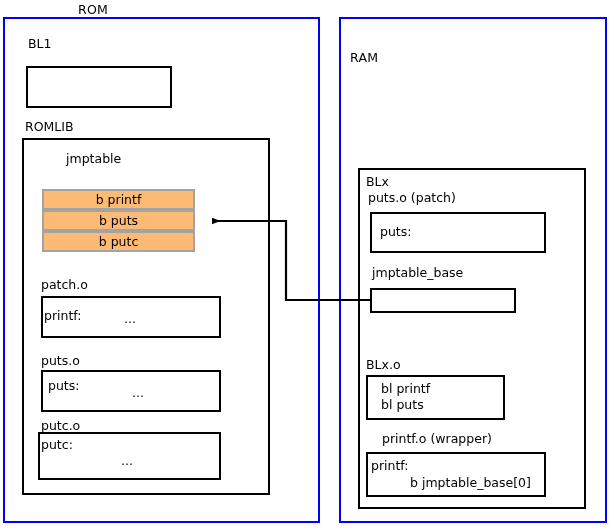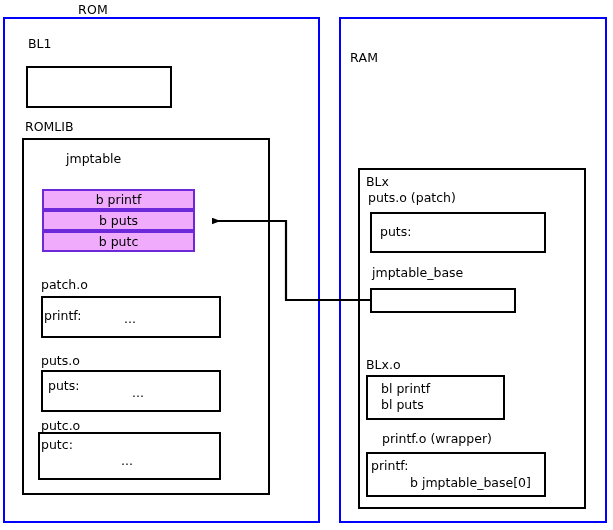--- a/index.html
+++ b/index.html
@@ -43,23 +43,23 @@
     white-space: nowrap;
   }
   .cell-text {
     position: absolute;
     font-size: 12.5px;
     color: #000000;
     white-space: nowrap;
   }
   .jmprow {
     position: absolute;
-    border: 2px solid #6d28d9;
+    border: 2px solid #a3a3a3;
     box-sizing: border-box;
-    background: #f0abfc;
+    background: #fdba74;
     display: flex;
     align-items: center;
     justify-content: center;
     font-size: 12.5px;
     color: #000000;
   }
   .inner-code {
     position: absolute;
     font-size: 12.5px;
     color: #000000;

